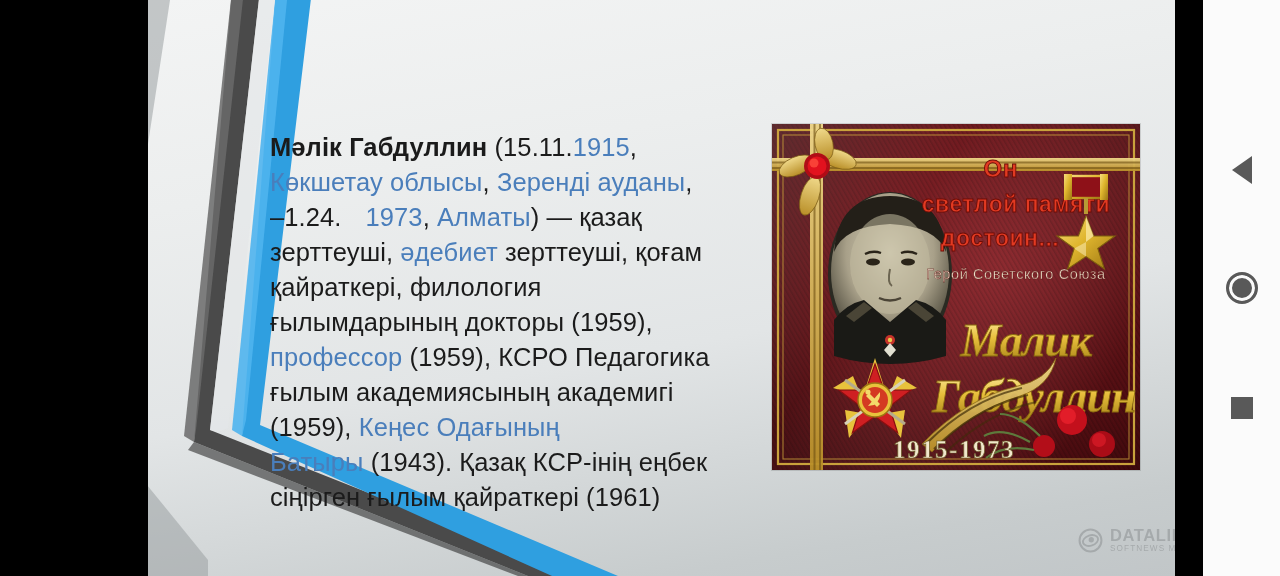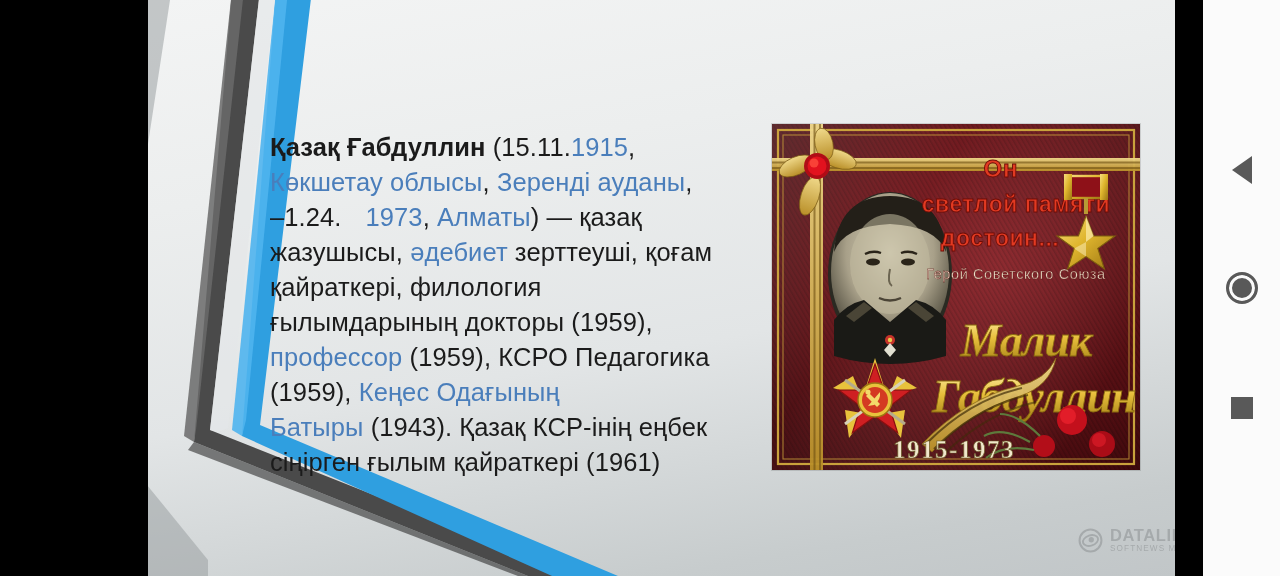--- a/index.html
+++ b/index.html
@@ -75,27 +75,28 @@
       <polygon points="128,-10 164,-10 112,425 470,576 404,576 94,436" fill="#2f9fe0"></polygon>
 
       <polygon points="128,-10 140,-10 98,420 94,436 84,430" fill="#4fb4ee" opacity="0.9"></polygon>
 
       <polygon points="112,-10 128,-10 80,428 70,432 62,430" fill="#e4e7e8" opacity="0.7"></polygon>
 
       <polygon points="46,442 380,576 370,576 40,450" fill="#2e2e2e" opacity="0.6"></polygon>
     </svg>
 
     <div id="textcol" style="color: rgb(27, 27, 27);">
-        <div><span class="nm">Қазақ Ғабдуллин</span><span> (15.11.</span><span class="lnk" style="color: rgb(74, 126, 187);">1915</span><span>,</span></div>
+        <div><span class="nm">Мәлік Габдуллин</span><span> (15.11.</span><span class="lnk" style="color: rgb(74, 126, 187);">1915</span><span>,</span></div>
         <div><span class="lnk" style="color: rgb(74, 126, 187);">Көкшетау облысы</span><span>, </span><span class="lnk" style="color: rgb(74, 126, 187);">Зеренді ауданы</span><span>,</span></div>
         <div><span>–1.24.</span><span class="lnk" style="color: rgb(74, 126, 187); margin-left: 24px;">1973</span><span>, </span><span class="lnk" style="color: rgb(74, 126, 187);">Алматы</span><span>) — қазақ</span></div>
-        <div><span>жазушысы, </span><span class="lnk" style="color: rgb(74, 126, 187);">әдебиет</span><span> зерттеуші, қоғам</span></div>
+        <div><span>зерттеуші, </span><span class="lnk" style="color: rgb(74, 126, 187);">әдебиет</span><span> зерттеуші, қоғам</span></div>
         <div><span>қайраткері, филология</span></div>
         <div><span>ғылымдарының докторы (1959),</span></div>
         <div><span class="lnk" style="color: rgb(74, 126, 187);"> профессор</span><span> (1959), КСРО Педагогика</span></div>
+        <div><span>ғылым академиясының академигі</span></div>
         <div><span>(1959), </span><span class="lnk" style="color: rgb(74, 126, 187);">Кеңес Одағының</span></div>
         <div><span class="lnk" style="color: rgb(74, 126, 187);">Батыры</span><span> (1943). Қазақ КСР-інің еңбек</span></div>
         <div><span>сіңірген ғылым қайраткері (1961)</span></div>
       </div>
 
     <div id="poster">
       <svg class="poster-svg" viewBox="0 0 368 346" preserveAspectRatio="none">
         <defs>
           <radialGradient id="pbg" cx="62%" cy="42%" r="78%">
             <stop offset="0%" stop-color="#8d2026"></stop>

